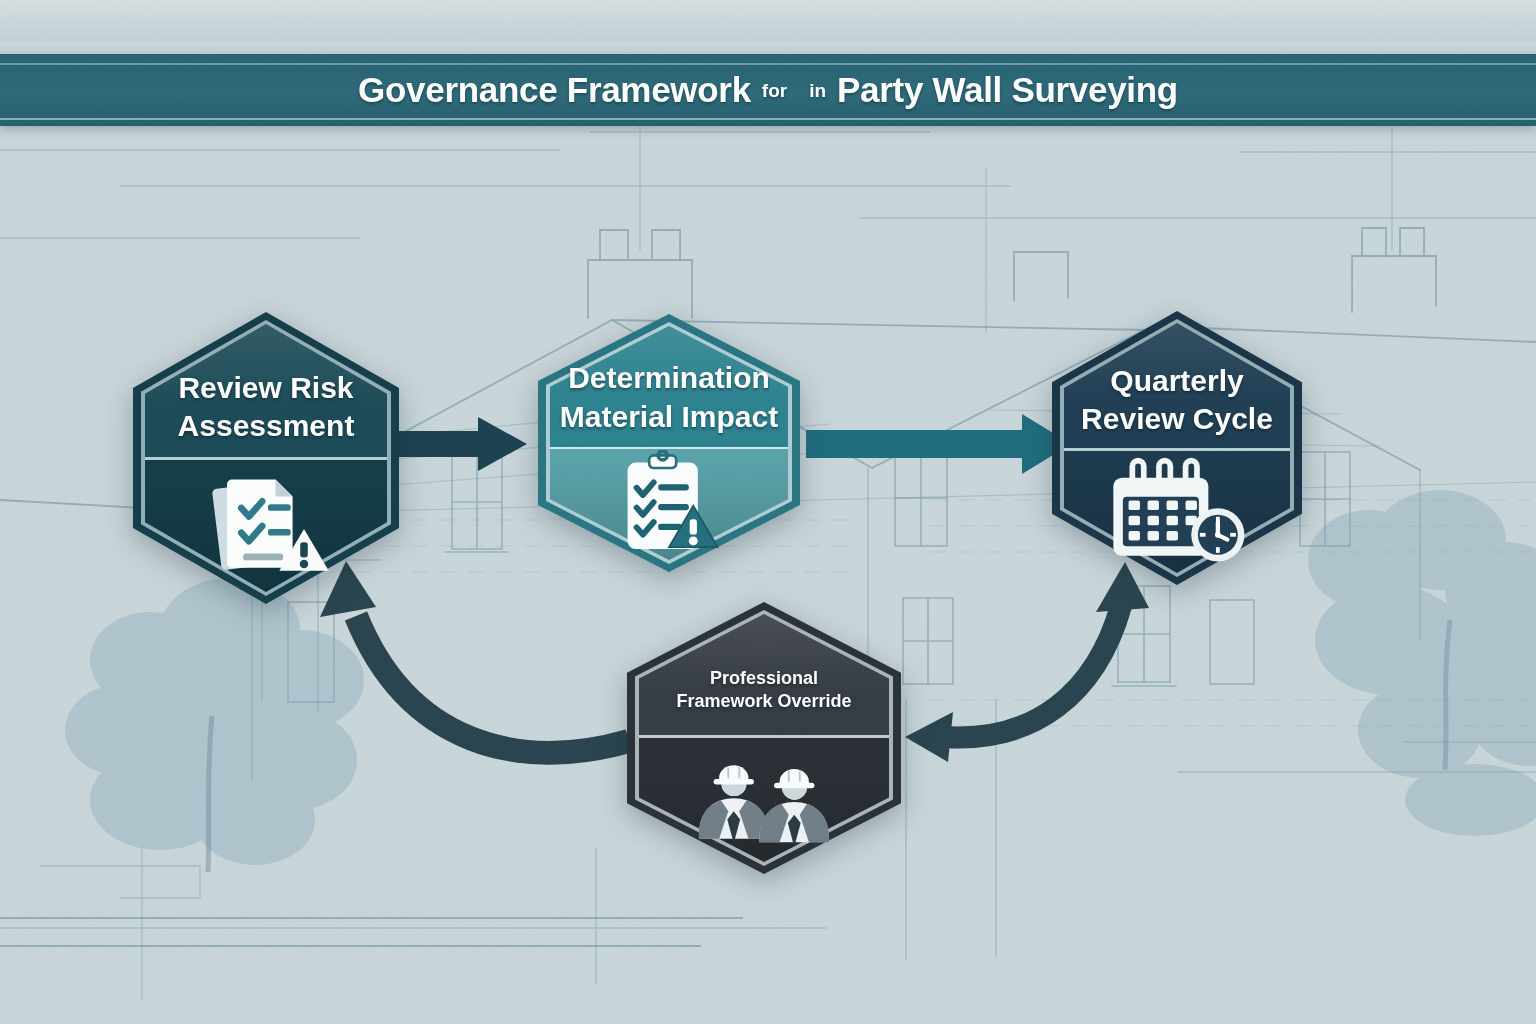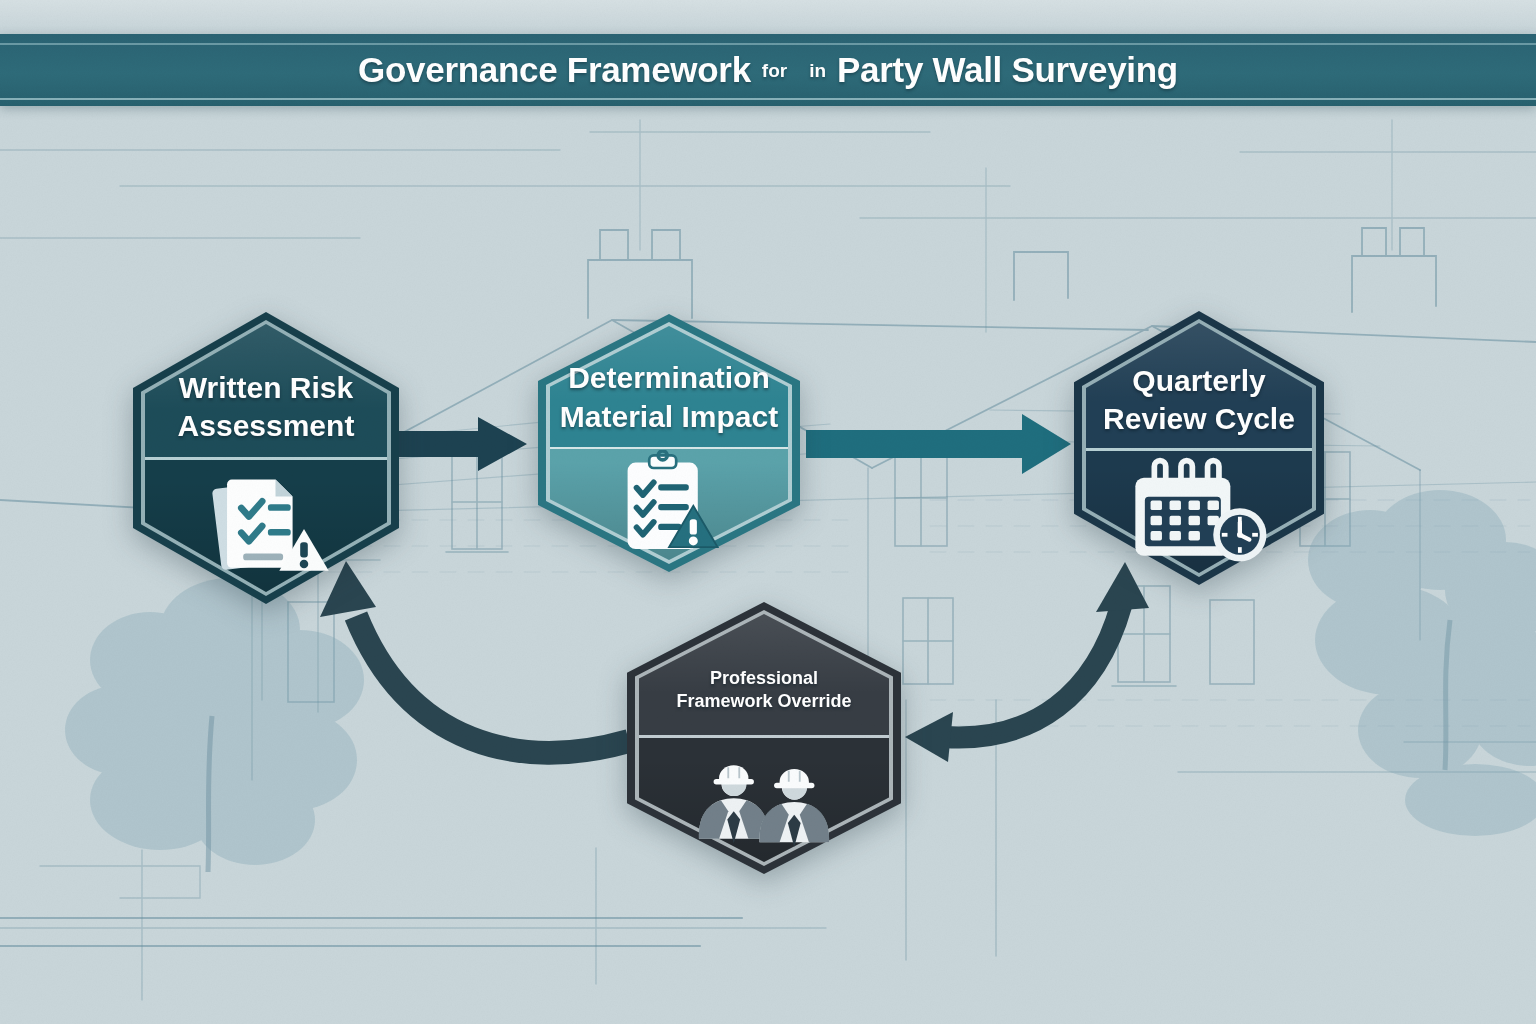--- a/index.html
+++ b/index.html
@@ -11,21 +11,21 @@
       radial-gradient(150% 130% at 50% 45%, rgba(0,0,0,0) 55%, rgba(110,140,152,.28) 100%),
       linear-gradient(160deg, #c2d2d7 0%, #ced adb 35%, #cbd7da 60%, #b2c5cb 100%);
     background-color:var(--page-bg,#c9d6da);
   }
   .bg-svg,.arrows-svg,.grain-svg{position:absolute;inset:0;pointer-events:none;}
   .grain-svg{opacity:.5;mix-blend-mode:multiply;}
 
   
   .top-strip{position:absolute;left:0;top:0;width:100%;height:41px;
     background:linear-gradient(180deg,#d6e0e3,#c3d1d6);}
-  .banner{position:absolute;left:0;top:34px;width:100%;height:72px;
+  .banner{position:absolute;left:0;top:54px;width:100%;height:72px;
     background:linear-gradient(180deg, #2a6373, var(--banner-bg,#2e6b79) 55%, #27606e);
     box-shadow:0 3px 10px rgba(35,70,80,.30);}
   .banner .line-top,.banner .line-bottom{position:absolute;left:0;width:100%;height:2px;
     background:var(--banner-line,#9fc6cc);opacity:.55;}
   .banner .line-top{top:9px;}
   .banner .line-bottom{bottom:6px;opacity:.8;}
   .banner .title{position:absolute;inset:0;display:flex;align-items:center;justify-content:center;
     color:#fff;font-weight:700;white-space:nowrap;
     text-shadow:0 2px 3px rgba(15,40,50,.45);}
   .banner .title .big{font-size:35px;letter-spacing:-.3px;}
@@ -47,21 +47,21 @@
 
   .hex1{left:133px;top:312px;width:266px;height:292px;}
   .hex1 .rim{background:var(--hex1-rim);}
   .hex1 .fill{background:linear-gradient(180deg,var(--hex1-top) 0%,var(--hex1-top) 49.6%,var(--hex-divider) 49.6%,var(--hex-divider) 50.8%,var(--hex1-bottom) 50.8%);}
 
   .hex2{left:538px;top:314px;width:262px;height:258px;}
   .hex2 .fill{background:linear-gradient(180deg,var(--hex2-top) 0%,var(--hex2-top) 51.5%,#d5e7e8 51.5%,#d5e7e8 52.7%,var(--hex2-bottom) 52.7%);}
   .hex2 .rim{background:var(--hex2-rim);}
   .hex2 .iline{opacity:.9;}
 
-  .hex3{left:1074px;top:311px;width:250px;height:274px;text-decoration:underline;}
+  .hex3{left:1052px;top:311px;width:250px;height:274px;text-decoration:underline;}
   .hex3 .rim{background:var(--hex3-rim);}
   .hex3 .fill{background:linear-gradient(180deg,var(--hex3-top) 0%,var(--hex3-top) 50.2%,var(--hex-divider) 50.2%,var(--hex-divider) 51.4%,var(--hex3-bottom) 51.4%);}
 
   .hex4{left:627px;top:602px;width:274px;height:272px;}
   .hex4 .rim{background:var(--hex4-rim);}
   .hex4 .fill{background:linear-gradient(180deg,var(--hex4-top) 0%,var(--hex4-top) 48.9%,#c2cdd2 48.9%,#c2cdd2 50.1%,var(--hex4-bottom) 50.1%);}
   .hex4 .iline{background:#cdd6da;opacity:.8;}
   .hex4 .label{font-size:18px;}
 
   
@@ -223,21 +223,21 @@
       <span class="big">Party Wall Surveying</span>
     </div>
   </div>
 
   <div class="hex hex1">
     <div class="shape rim"></div>
     <div class="shape iline"></div>
     <div class="shape fill"></div>
     <div class="shape shade"></div>
     <div class="label">
-      <div>Written Risk</div>
+      <div>Review Risk</div>
       <div>Assessment</div>
     </div>
     <div class="iconwrap">
       <svg width="140" height="114" viewBox="0 0 140 120">
         <rect x="18" y="16" width="64" height="86" rx="5" fill="#cfdee4" transform="rotate(-7 50 59)"></rect>
         <path d="M34,10 h46 l18,18 v70 a5,5 0 0 1 -5,5 h-59 a5,5 0 0 1 -5,-5 v-83 a5,5 0 0 1 5,-5 z" fill="#fdfefe"></path>
         <path d="M80,10 l18,18 h-18 z" fill="#c2d4da"></path>
         <g stroke="#2f7b8a" stroke-width="7" fill="none" stroke-linecap="round" stroke-linejoin="round">
           <path d="M44,40 l8,9 14,-16"></path>
             <path d="M44,66 l8,9 14,-16"></path>

